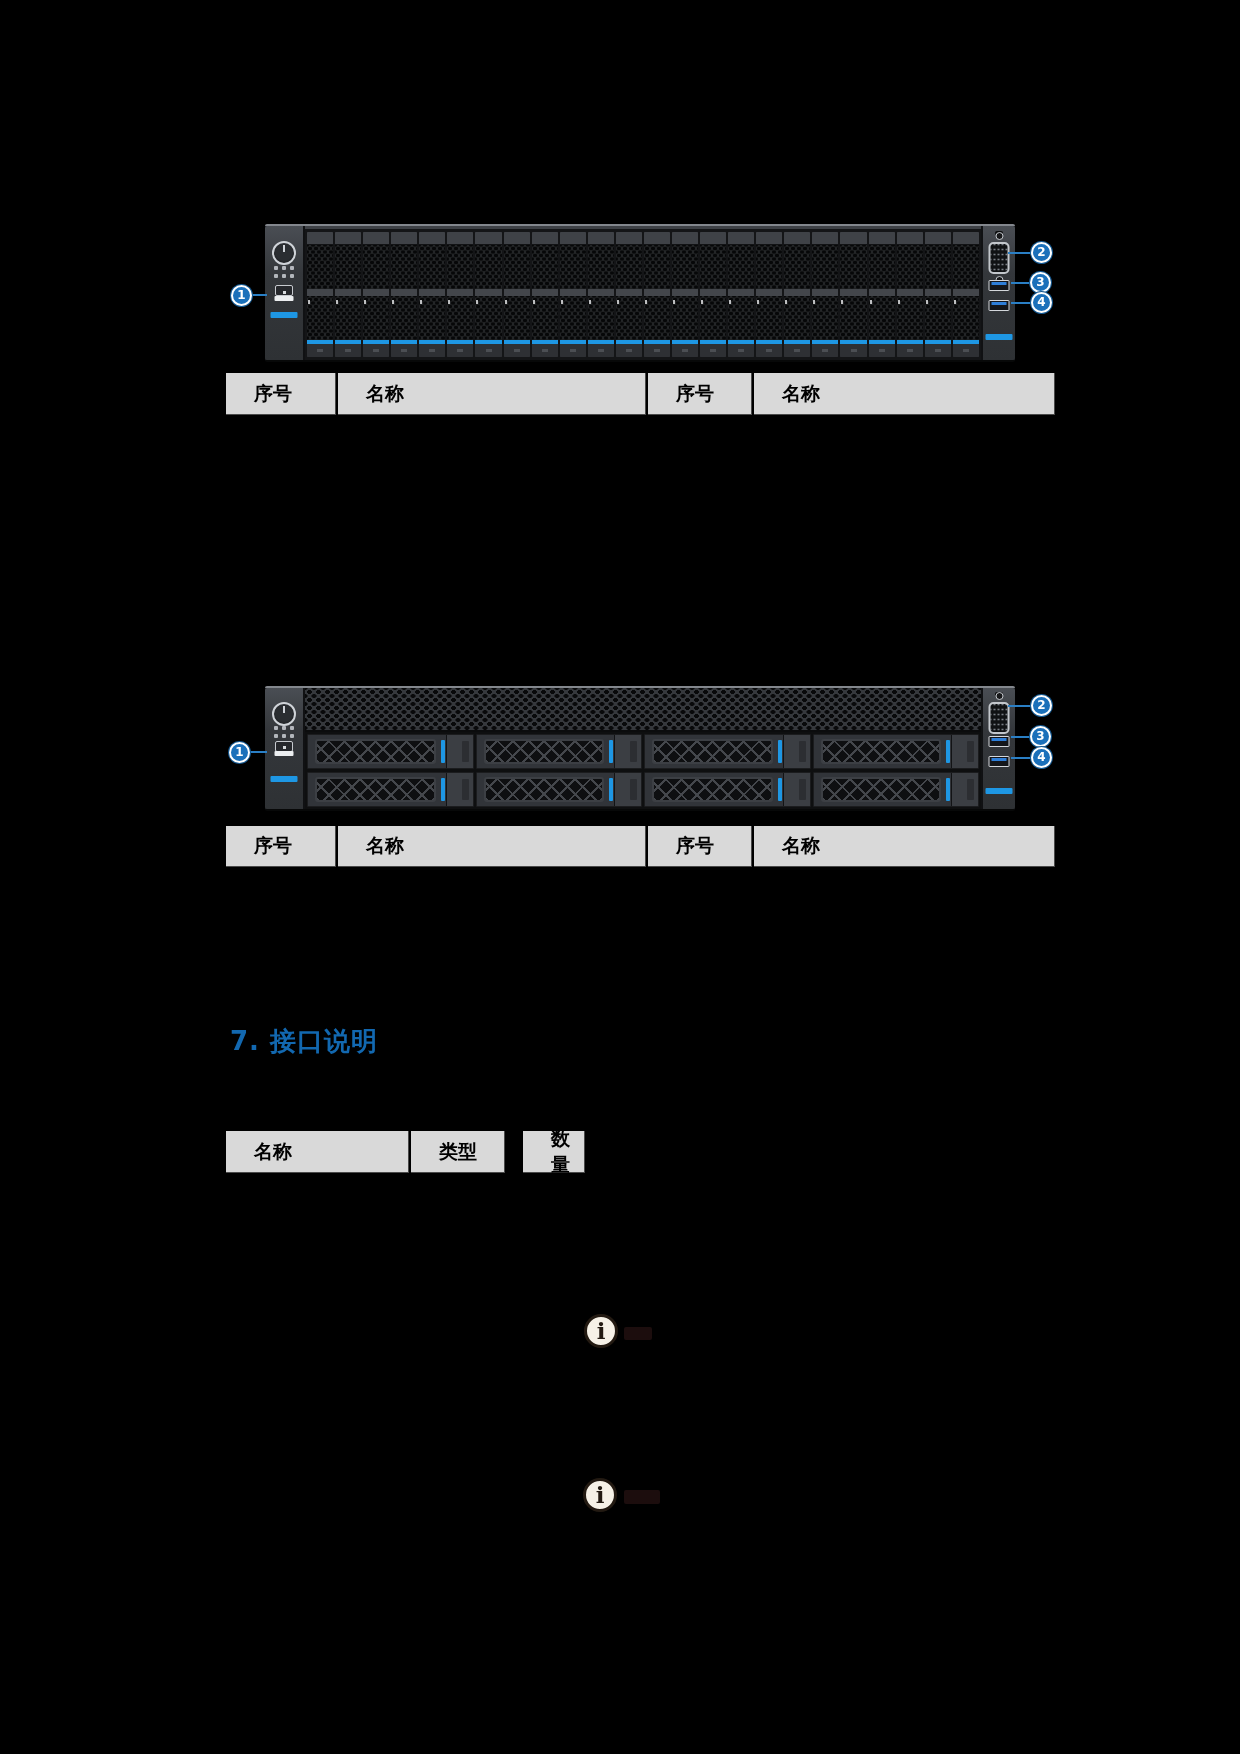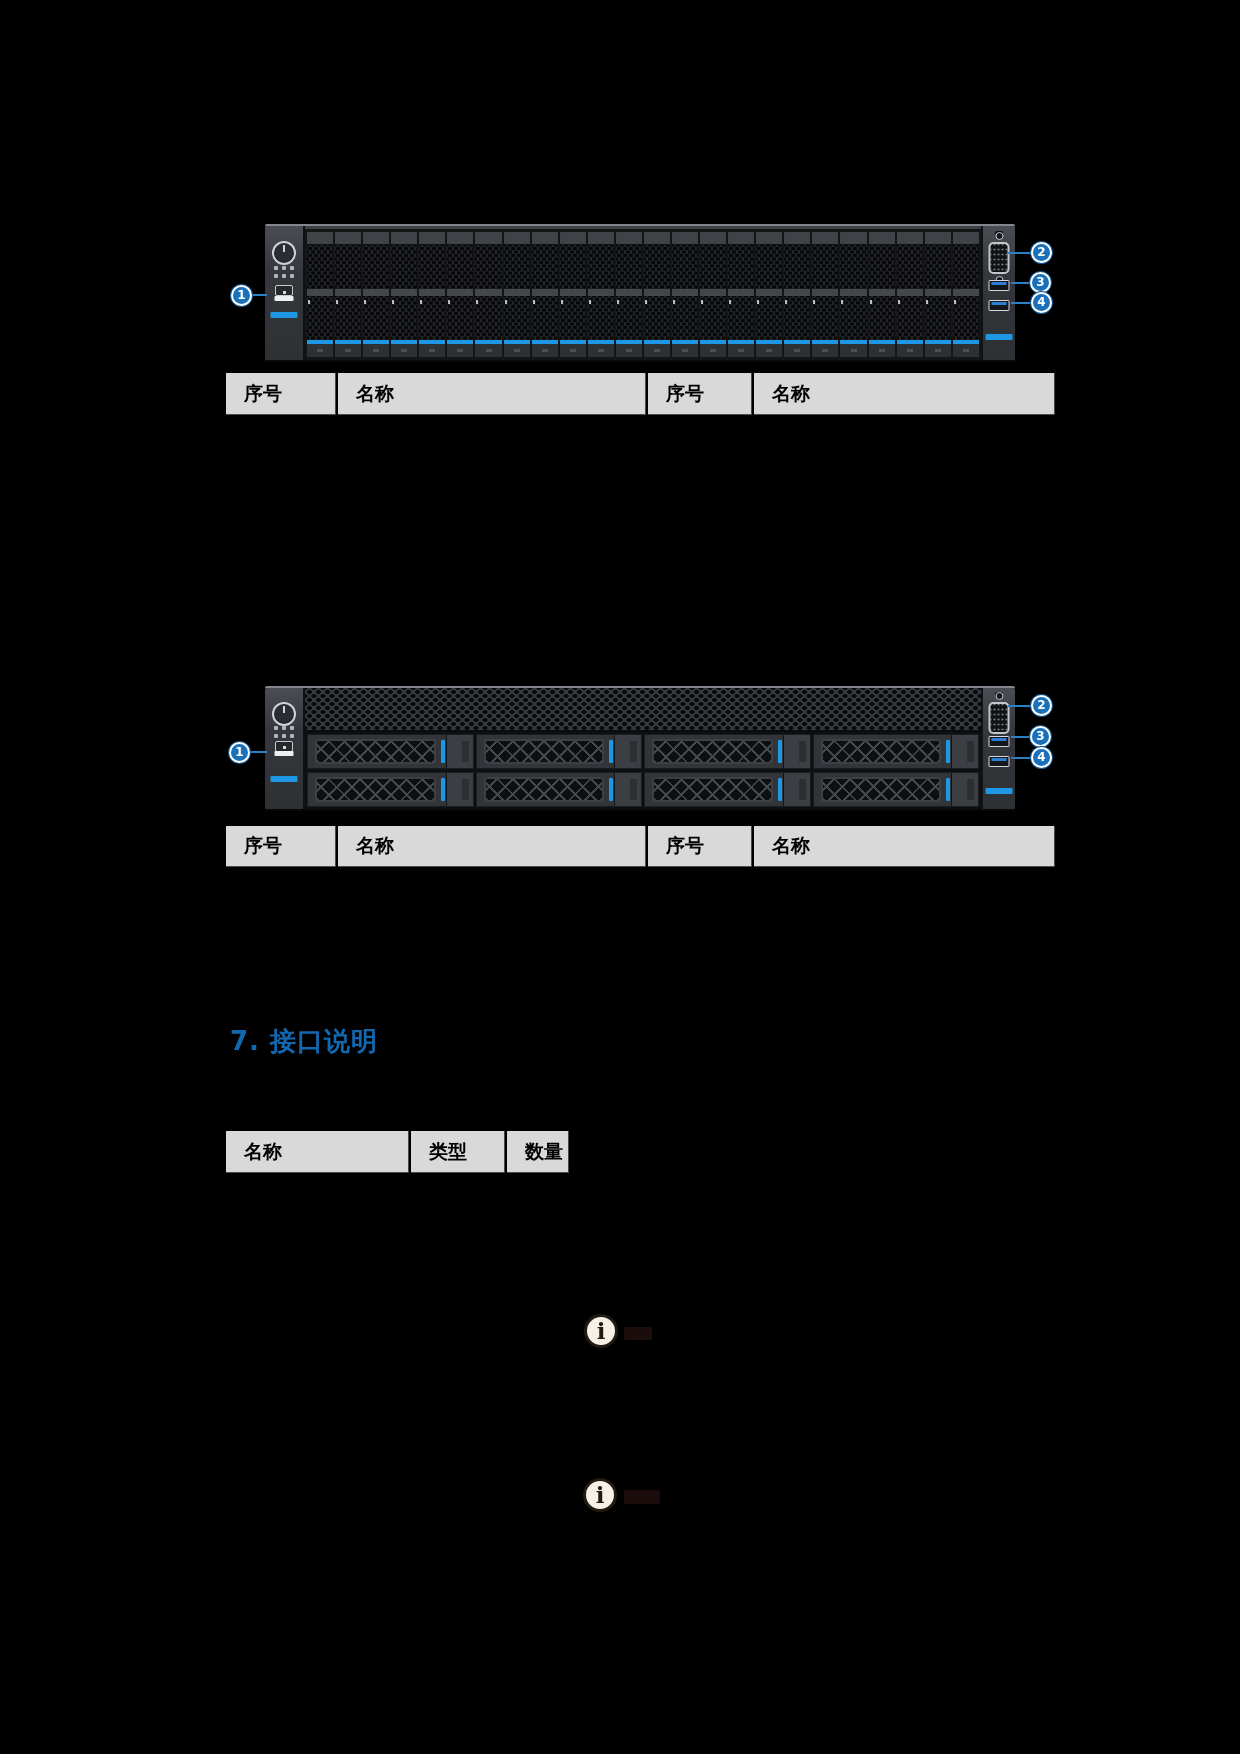--- a/index.html
+++ b/index.html
@@ -81,21 +81,21 @@
   .t35-latch::after{content:'';position:absolute;right:4px;top:6px;bottom:6px;width:7px;background:#2c2e32;border-radius:1px;}
 
   
   .c-badge{position:absolute;width:17px;height:17px;border-radius:50%;background:#1b70ba;border:2px solid #fff;
     box-shadow:0 0 0 1px #14578f;color:#fff;font-size:12px;font-weight:bold;line-height:17px;text-align:center;}
   .c-line{position:absolute;height:2px;background:#2a7fc5;}
 
   
   .dtable{position:absolute;left:226px;width:829px;display:flex;gap:2px;}
   .dt-cell{background:#d9d9d9;color:#000;font-weight:bold;font-size:19px;display:flex;align-items:center;
-    padding-left:18px;box-sizing:border-box;border-right:1px solid #4a4a4a;border-bottom:1px solid #4a4a4a;}
+    padding-left:28px;box-sizing:border-box;border-right:1px solid #4a4a4a;border-bottom:1px solid #4a4a4a;}
   .t-h42 .dt-cell{height:42px;} .t-h41 .dt-cell{height:41px;}
 
   
   .heading{left:230px;top:1024px;color:#1268b0;font-size:26px;font-weight:bold;letter-spacing:1px;}
 
   
   .info-icon{position:absolute;width:28px;height:28px;border-radius:50%;background:#f6f1e7;border:3px solid #231a12;
     color:#231a12;font-family:"DejaVu Serif","Liberation Serif",serif;font-weight:bold;font-size:23px;
     text-align:center;line-height:28px;}
   .faint{position:absolute;background:#1c0d0d;border-radius:2px;}
@@ -454,21 +454,21 @@
     <div class="dt-cell" style="width:308px;">名称</div>
     <div class="dt-cell" style="width:104px;">序号</div>
     <div class="dt-cell" style="width:301px;">名称</div>
   </div>
 
   <div class="abs heading">7. 接口说明</div>
 
   <div class="dtable t-h42" style="top:1131px;">
     <div class="dt-cell" style="width:183px;">名称</div>
     <div class="dt-cell" style="width:94px;">类型</div>
-    <div class="dt-cell" style="width:62px;">数量</div>
+    <div class="dt-cell" style="width:62px;margin-left:16px;">数量</div>
   </div>
 
   <div class="info-icon" style="left:584px;top:1314px;">i</div>
   <div class="faint" style="left:624px;top:1327px;width:28px;height:13px;"></div>
   <div class="info-icon" style="left:583px;top:1478px;">i</div>
   <div class="faint" style="left:624px;top:1490px;width:36px;height:14px;"></div>
 
 </div>
 
 </body></html>

